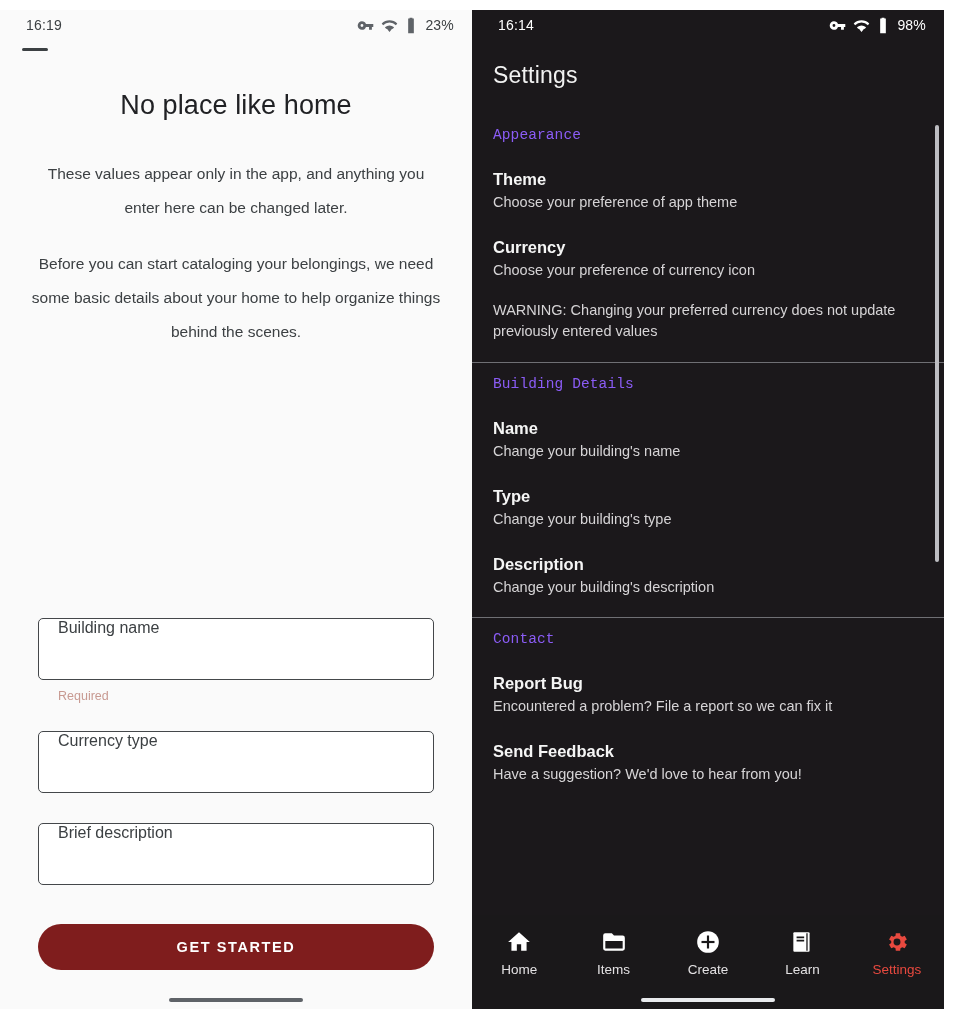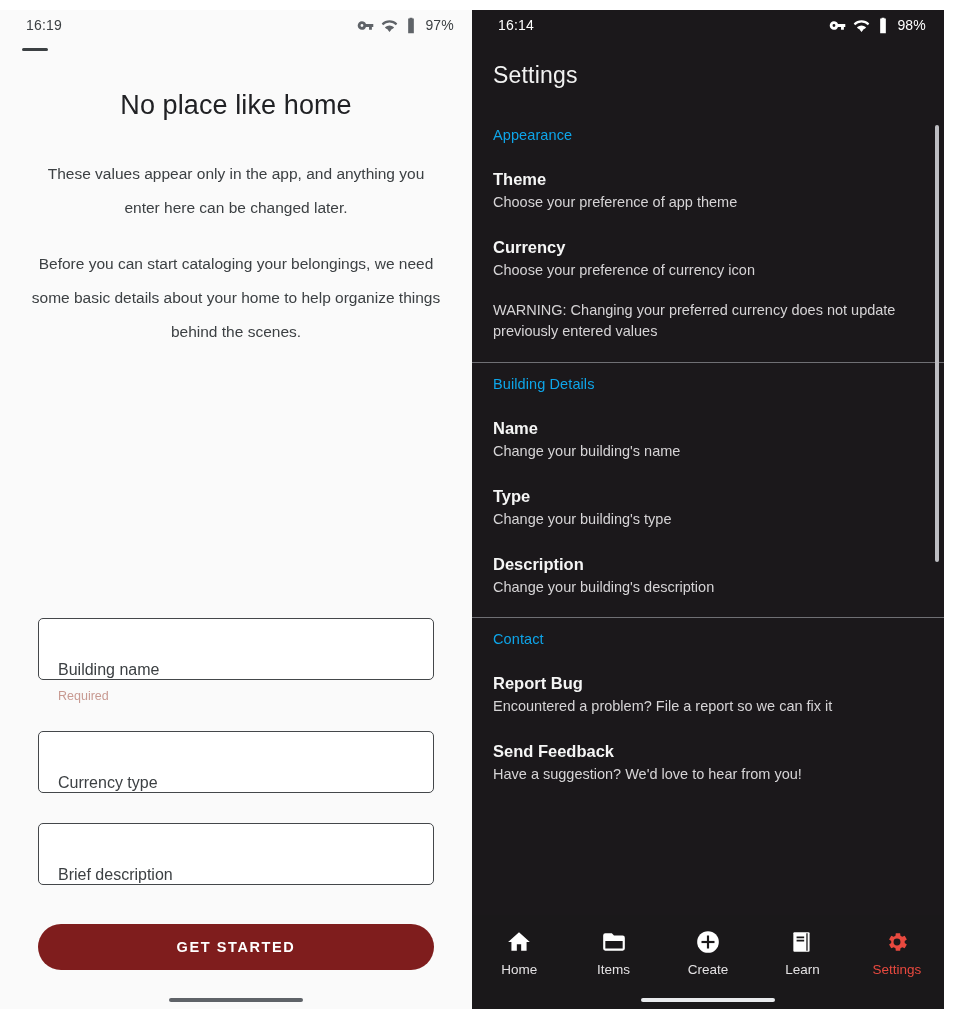--- a/index.html
+++ b/index.html
@@ -60,21 +60,21 @@
     position: absolute;
     left: 0; right: 0;
     top: 578px;
     padding: 0 38px;
   }
   .field {
     height: 62px;
     border: 1.6px solid #44474a;
     border-radius: 5px;
     background: #ffffff;
-    display: flex; align-items: flex-end;
+    display: flex; align-items: flex-start;
     padding: 0 19px;
     font-size: 16px;
     color: #3c4043;
   }
   .field-hint {
     font-size: 12.5px;
     color: #c89a92;
     margin: 9px 0 0 20px;
   }
   .gap-a { height: 28px; }
@@ -125,23 +125,24 @@
     overflow: hidden;
   }
   .section { padding: 14px 21px 20px 21px; position: relative; }
   .section + .section::before {
     content: "";
     position: absolute; left: 0; right: 0; top: 0;
     height: 1px; background: #6f6f74;
   }
   .section-title {
     font-size: 14.5px;
-    color: #0ea5e9;
+    color: #8b5cf6;
     margin-bottom: 27px;
     letter-spacing: .1px;
+    font-family: Liberation Mono, monospace;
   }
   .setting-row { margin-bottom: 26px; }
   .setting-row:last-child { margin-bottom: 0; }
   .setting-label {
     font-size: 16.5px;
     font-weight: 700;
     color: #f5f5f5;
     margin-bottom: 3px;
   }
   .setting-desc {
@@ -203,21 +204,21 @@
         <span>
           <svg width="17" height="17" viewBox="0 0 24 24" fill="#5f6368">
             <path d="M12 21l3.6-4.5a5.76 5.76 0 0 0-7.2 0L12 21zM1 9l2 2.5a12.73 12.73 0 0 1 18 0L23 9A15.72 15.72 0 0 0 1 9zm4.5 5.5L7.5 17a7.74 7.74 0 0 1 9 0l2-2.5a10.73 10.73 0 0 0-13 0z"></path>
           </svg>
         </span>
         <span>
           <svg width="12" height="17" viewBox="0 0 14 24" fill="#5f6368">
             <path d="M9 2V1H5v1H3v21h8V2H9z"></path>
           </svg>
         </span>
-        <span class="batt-pct">97%</span>
+        <span class="batt-pct">23%</span>
       </span>
     </div>
 
     <div class="notch-dash"></div>
 
     <div class="light-body">
       <h1 class="hero-title">No place like home</h1>
       <p class="hero-para p2">These values appear only in the app, and anything you enter here can be changed later.</p>
       <p class="hero-para p1">Before you can start cataloging your belongings, we need some basic details about your home to help organize things behind the scenes.</p>
 

